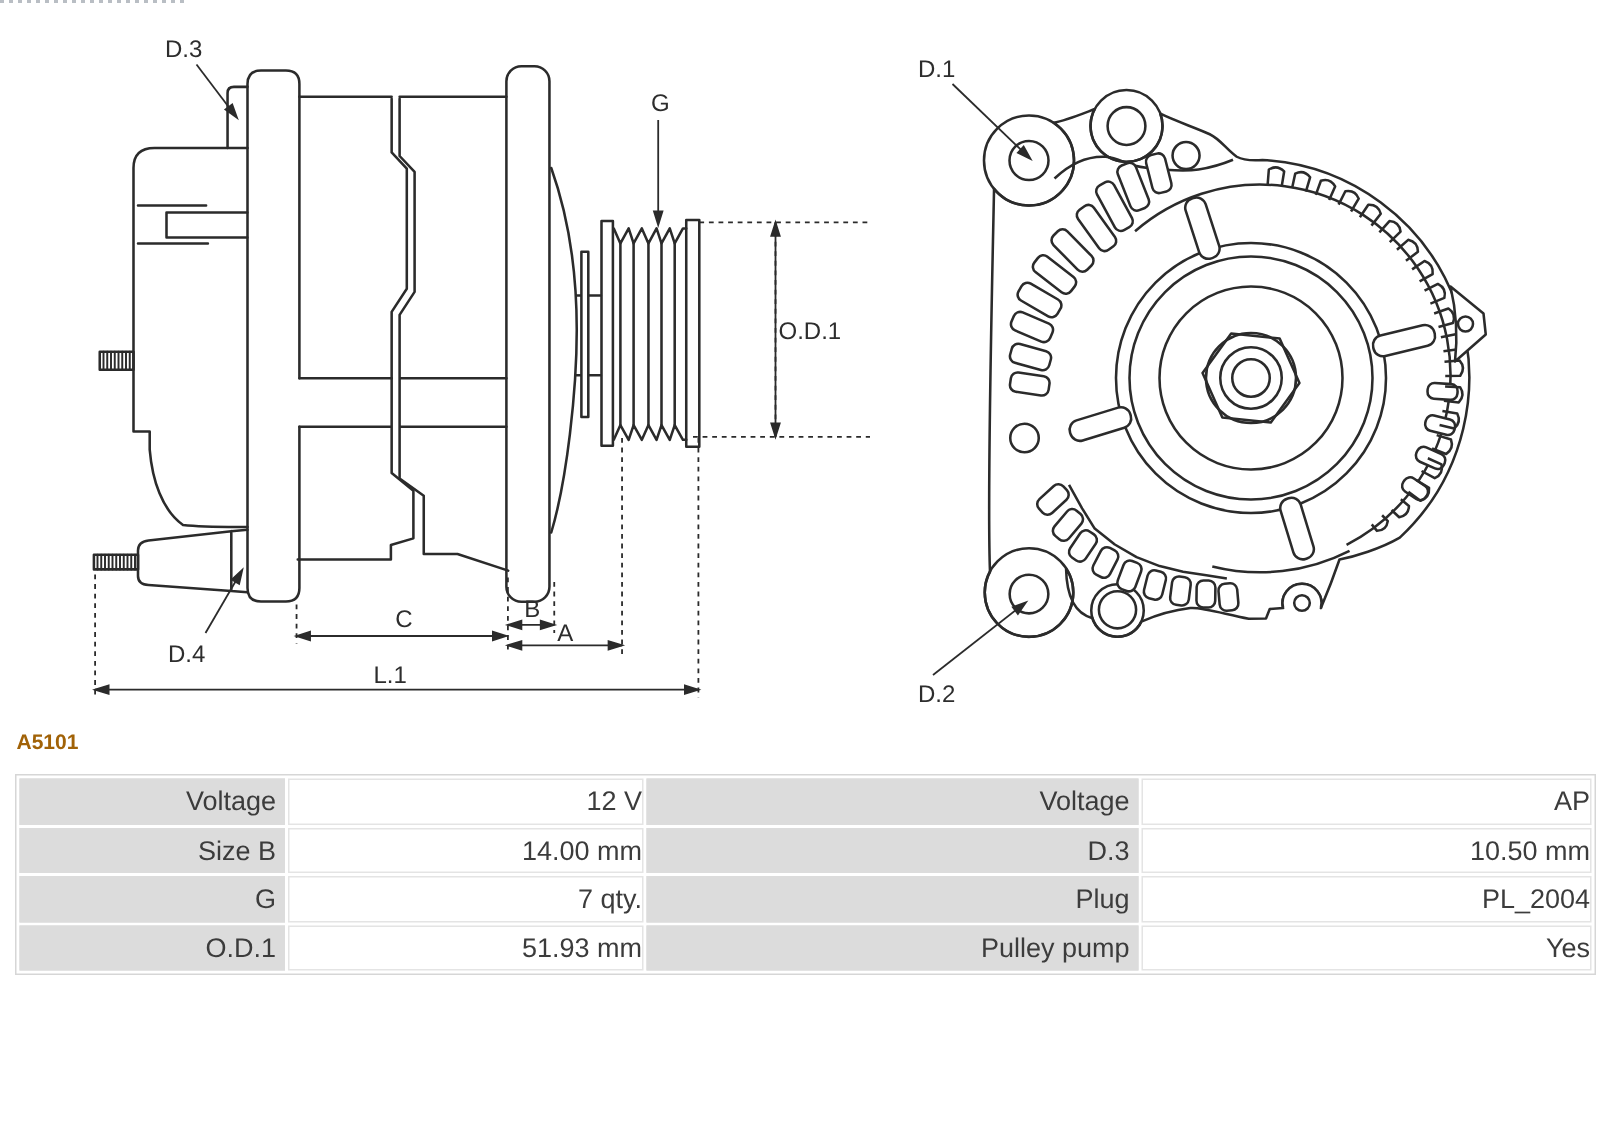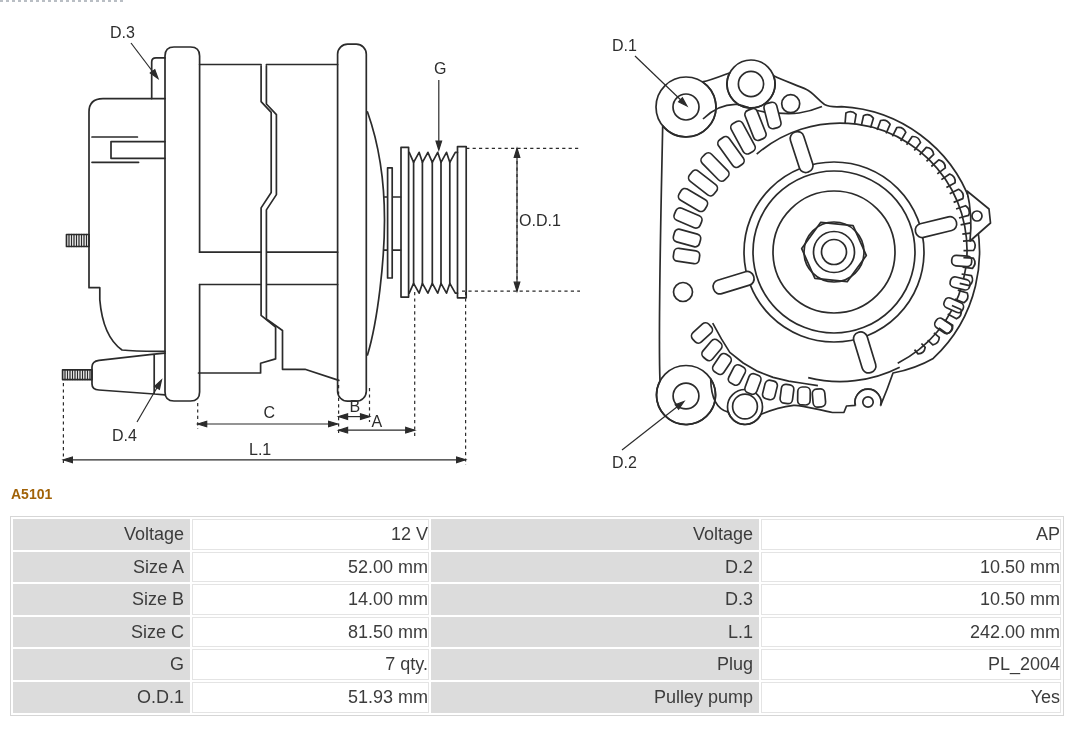--- a/index.html
+++ b/index.html
@@ -184,36 +184,24 @@
       <col class="c4">
     </colgroup>
 <tbody>
       <tr>
         <td class="l">Voltage</td>
         <td class="v">12 V</td>
         <td class="l">Voltage</td>
         <td class="v">AP</td>
       </tr>
 <tr>
-        <td class="l">Size A</td>
-        <td class="v">52.00 mm</td>
-        <td class="l">D.2</td>
-        <td class="v">10.50 mm</td>
-      </tr>
-<tr>
         <td class="l">Size B</td>
         <td class="v">14.00 mm</td>
         <td class="l">D.3</td>
         <td class="v">10.50 mm</td>
-      </tr>
-<tr>
-        <td class="l">Size C</td>
-        <td class="v">81.50 mm</td>
-        <td class="l">L.1</td>
-        <td class="v">242.00 mm</td>
       </tr>
 <tr>
         <td class="l">G</td>
         <td class="v">7 qty.</td>
         <td class="l">Plug</td>
         <td class="v">PL_2004</td>
       </tr>
 <tr>
         <td class="l">O.D.1</td>
         <td class="v">51.93 mm</td>

